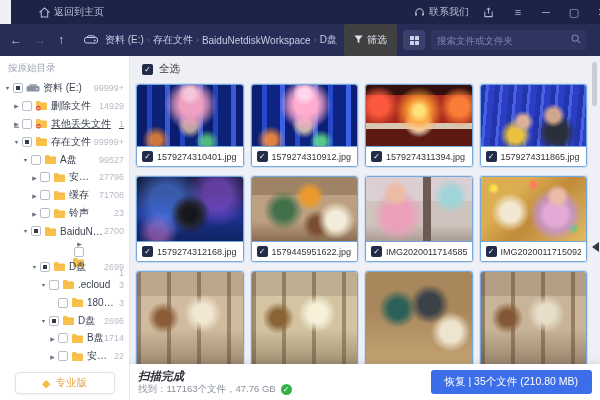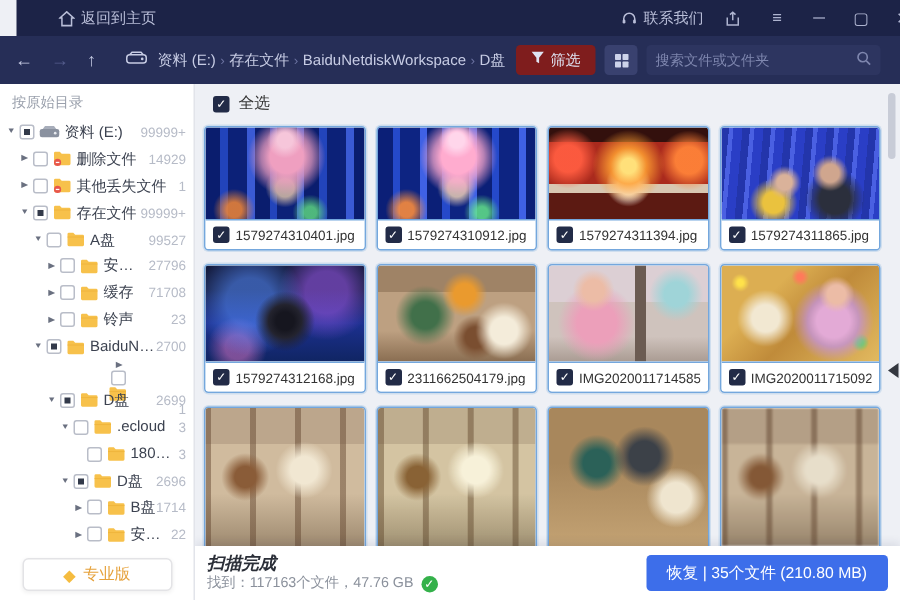--- a/index.html
+++ b/index.html
@@ -17,21 +17,21 @@
 
   
   .toolbar { position:absolute; top:24px; left:0; width:600px; height:32px; background:#262e57;
     display:flex; align-items:center; font-size:10px; color:#c7cce4; }
   .nav-arrows { display:flex; align-items:center; gap:12px; padding:0 10px 0 10px; font-size:12px; }
   .nav-fwd { color:#565e8e; }
   .drive-ico { margin:0 5px 0 10px; }
   .bc { display:flex; align-items:center; white-space:nowrap; overflow:hidden; max-width:235px; }
   .crumb { margin:0 2px; }
   .sep { color:#6b72a0; margin:0 1px; font-size:9px; }
-  .filter-btn { margin-left:6px; height:20px; background:#7f1d1d; border-radius:3px; color:#dfe3f2;
+  .filter-btn { margin-left:6px; height:32px; background:#404040; border-radius:3px; color:#dfe3f2;
     display:flex; align-items:center; gap:4px; padding:0 10px; font-size:10px; }
   .view-btn { margin-left:6px; width:22px; height:20px; background:#39416f; border-radius:3px;
     display:flex; align-items:center; justify-content:center; }
   .grid-glyph { width:9px; height:9px; display:grid; grid-template-columns:4px 4px; grid-template-rows:4px 4px; gap:1px; }
   .grid-glyph i { background:#cdd3ea; border-radius:.5px; }
   .searchbox { margin-left:6px; width:156px; height:20px; background:#2d3560; border-radius:3px;
     display:flex; align-items:center; padding:0 6px; }
   .searchbox input { flex:1; background:transparent; border:none; outline:none; color:#cdd2e8;
     font-size:9.5px; font-family:Liberation Sans, sans-serif; }
   .searchbox input::placeholder { color:#7e86ae; }
@@ -264,21 +264,21 @@
           <span class="fico">
             <svg width="13" height="11" viewBox="0 0 14 12">
               <path d="M1 2.2 a1 1 0 0 1 1-1 h3.2 l1.4 1.5 H12 a1 1 0 0 1 1 1 V10 a1 1 0 0 1 -1 1 H2 a1 1 0 0 1 -1-1 Z" fill="#f7c14b"></path>
               <circle cx="3.6" cy="9" r="2.6" fill="#e8564a"></circle>
               <rect x="2.3" y="8.6" width="2.6" height=".9" fill="#fff"></rect>
             </svg>
           </span>
           <span class="tlb">删除文件</span>
           <span class="tct">14929</span>
         </div>
-        <div class="trow" style="padding-left: 12px;">
+        <div class="trow" style="padding-left: 12px; text-decoration: underline;">
           <span class="tar">▶</span>
           <span class="cb"></span>
           <span class="fico">
             <svg width="13" height="11" viewBox="0 0 14 12">
               <path d="M1 2.2 a1 1 0 0 1 1-1 h3.2 l1.4 1.5 H12 a1 1 0 0 1 1 1 V10 a1 1 0 0 1 -1 1 H2 a1 1 0 0 1 -1-1 Z" fill="#f7c14b"></path>
               <circle cx="3.6" cy="9" r="2.6" fill="#e8564a"></circle>
               <rect x="2.3" y="8.6" width="2.6" height=".9" fill="#fff"></rect>
             </svg>
           </span>
           <span class="tlb">其他丢失文件</span>
@@ -487,21 +487,21 @@
           <div class="photo th-night-blue-figure"></div>
           <div class="namebar">
             <span class="gcb">✓</span>
             <span class="fname">1579274312168.jpg</span>
           </div>
         </div>
         <div class="card">
           <div class="photo th-carousel-horses-warm"></div>
           <div class="namebar">
             <span class="gcb">✓</span>
-            <span class="fname">2311662504179.jpg</span>
+            <span class="fname">1579445951622.jpg</span>
           </div>
         </div>
         <div class="card">
           <div class="photo th-girl-swing-pink"></div>
           <div class="namebar">
             <span class="gcb">✓</span>
             <span class="fname">IMG20200117145852.jpg</span>
           </div>
         </div>
         <div class="card">

